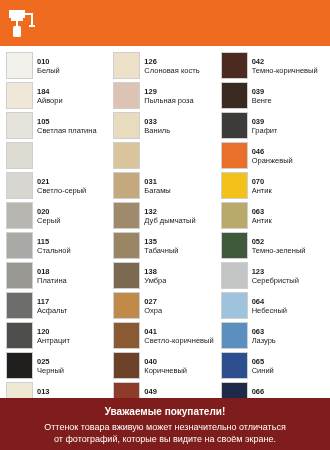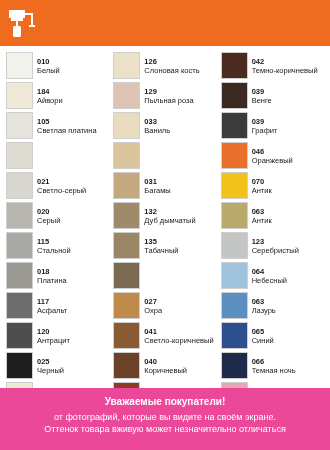--- a/index.html
+++ b/index.html
@@ -84,22 +84,22 @@
     color:#1a1a1a;
     line-height:9px;
     white-space:nowrap;
     overflow:hidden;
   }
 
   
   .footer{
     position:absolute;
     left:0;right:0;bottom:0;
-    height:62px;
-    background:#ec4899;
+    height:52px;
+    background:#7f1d1d;
     color:#ffffff;
     text-align:center;
     box-sizing:border-box;
     padding:8px 10px 0 10px;
   }
   .footer-title{
     font-size:10px;
     font-weight:bold;
     margin-bottom:4px;
   }
@@ -264,20 +264,24 @@
         </div>
         <div class="swatch-row">
           <div class="chip" style="background: rgb(154, 133, 101);"></div>
           <div class="chip-txt">
             <div class="code">135</div>
             <div class="cname">Табачный</div>
           </div>
         </div>
         <div class="swatch-row">
           <div class="chip" style="background: rgb(124, 106, 80);"></div>
+          <div class="chip-txt">
+            <div class="code">138</div>
+            <div class="cname">Умбра</div>
+          </div>
         </div>
         <div class="swatch-row">
           <div class="chip" style="background: rgb(192, 138, 74);"></div>
           <div class="chip-txt">
             <div class="code">027</div>
             <div class="cname">Охра</div>
           </div>
         </div>
         <div class="swatch-row">
           <div class="chip" style="background: rgb(138, 90, 51);"></div>
@@ -344,20 +348,27 @@
           </div>
         </div>
         <div class="swatch-row">
           <div class="chip" style="background: rgb(185, 169, 106);"></div>
           <div class="chip-txt">
             <div class="code">063</div>
             <div class="cname">Антик</div>
           </div>
         </div>
         <div class="swatch-row">
+          <div class="chip" style="background: rgb(63, 90, 58);"></div>
+          <div class="chip-txt">
+            <div class="code">052</div>
+            <div class="cname">Темно-зеленый</div>
+          </div>
+        </div>
+        <div class="swatch-row">
           <div class="chip" style="background: rgb(195, 198, 196);"></div>
           <div class="chip-txt">
             <div class="code">123</div>
             <div class="cname">Серебристый</div>
           </div>
         </div>
         <div class="swatch-row">
           <div class="chip" style="background: rgb(159, 195, 221);"></div>
           <div class="chip-txt">
             <div class="code">064</div>
@@ -396,17 +407,17 @@
           <div class="chip" style="background: rgb(217, 79, 110);"></div>
           <div class="chip-txt">
             <div class="code">086</div>
           </div>
         </div>
       </div>
   </div>
 
   <div class="footer">
     <div class="footer-title">Уважаемые покупатели!</div>
+    <div class="footer-line">Оттенок товара вживую может незначительно отличаться</div>
     <div class="footer-line">от фотографий, которые вы видите на своём экране.</div>
-    <div class="footer-line">Оттенок товара вживую может незначительно отличаться</div>
   </div>
 
 </div>
 
 </body></html>

